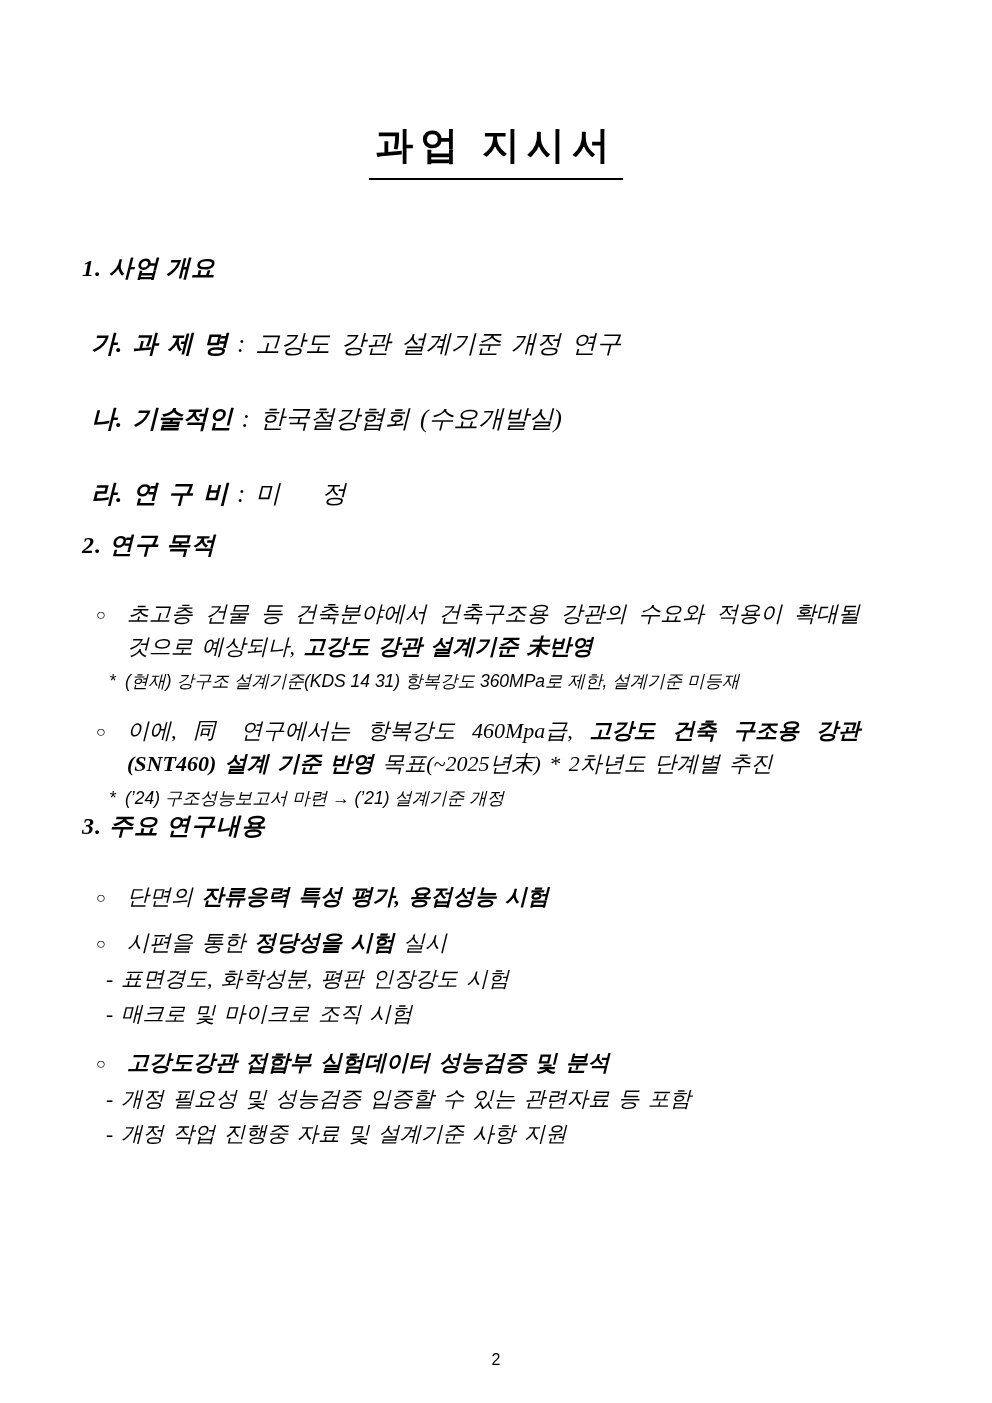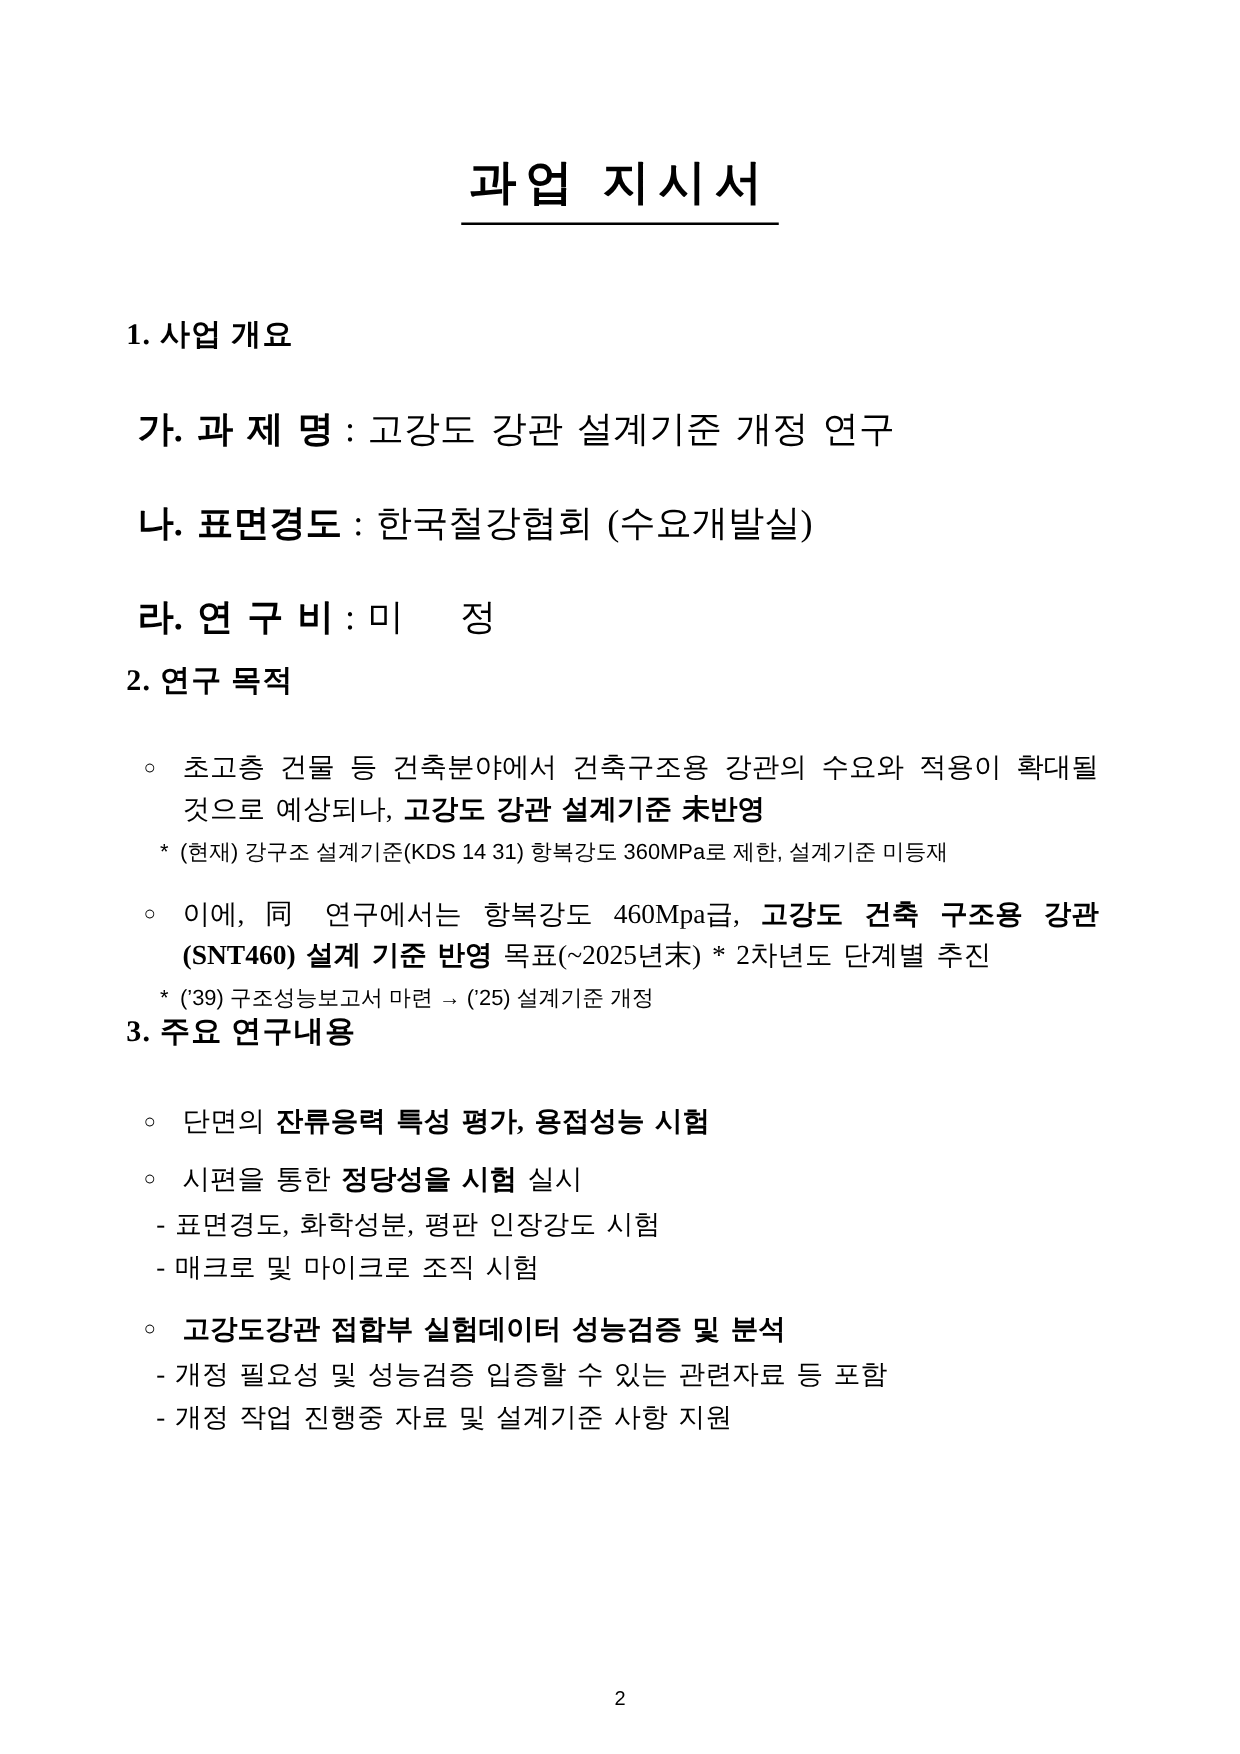--- a/index.html
+++ b/index.html
@@ -23,34 +23,35 @@
   .doc-title {
     display: inline-block;
     font-size: 38px;
     font-weight: bold;
     letter-spacing: 7px;
     border-bottom: 2px solid #000;
     padding: 0 6px 7px 6px;
   }
   .content {
     position: absolute;
-    left: 101px;
+    left: 82px;
     top: 252px;
     width: 780px;
+    font-style: italic;
   }
   .sec-heading {
     font-size: 24px;
     font-weight: bold;
     letter-spacing: 1px;
     line-height: 32px;
   }
   .overview-item {
     margin-top: 45px;
     margin-left: 9px;
-    font-size: 29px;
+    font-size: 25px;
     line-height: 30px;
     word-spacing: 4px;
   }
   .overview-item .label {
     font-weight: bold;
     white-space: pre-wrap;
   }
   .overview-item .colon {
     padding: 0 10px 0 9px;
   }
@@ -133,21 +134,21 @@
   <div class="content">
 
     <div>
       <div class="sec-heading">1. 사업 개요</div>
 
       <div class="overview-item">
         <span class="label">가. 과 제 명</span><span class="colon">:</span><span class="value">고강도 강관 설계기준 개정 연구</span>
       </div>
 
       <div class="overview-item">
-        <span class="label">나. 표면경도</span><span class="colon">:</span><span class="value">한국철강협회 (수요개발실)</span>
+        <span class="label">나. 기술적인</span><span class="colon">:</span><span class="value">한국철강협회 (수요개발실)</span>
       </div>
 
 
       <div class="overview-item">
         <span class="label">라. 연 구 비</span><span class="colon">:</span><span class="value">미    정</span>
       </div>
     </div>
 
     <div>
       <div class="sec-heading sec2-heading">2. 연구 목적</div>
@@ -160,21 +161,21 @@
         <span class="fn-marker">*</span>
         <span>(현재) 강구조 설계기준(KDS 14 31) 항복강도 360MPa로 제한, 설계기준 미등재</span>
       </div>
 
       <div class="bullet mt-b2">
         <span class="marker">○</span>
         <div class="bullet-text"><span>이에, 同 연구에서는 항복강도 460Mpa급, </span><b>고강도 건축 구조용 강관(SNT460) 설계 기준 반영</b><span> 목표(~2025년末) * 2차년도 단계별 추진</span></div>
       </div>
       <div class="footnote">
         <span class="fn-marker">*</span>
-        <span>(’39) 구조성능보고서 마련 → (’25) 설계기준 개정</span>
+        <span>(’24) 구조성능보고서 마련 → (’21) 설계기준 개정</span>
       </div>
     </div>
 
     <div>
       <div class="sec-heading sec3-heading">3. 주요 연구내용</div>
 
       <div class="bullet mt-s3b1">
         <span class="marker">○</span>
         <div class="bullet-text"><span>단면의 </span><b>잔류응력 특성 평가, 용접성능 시험</b></div>
       </div>

